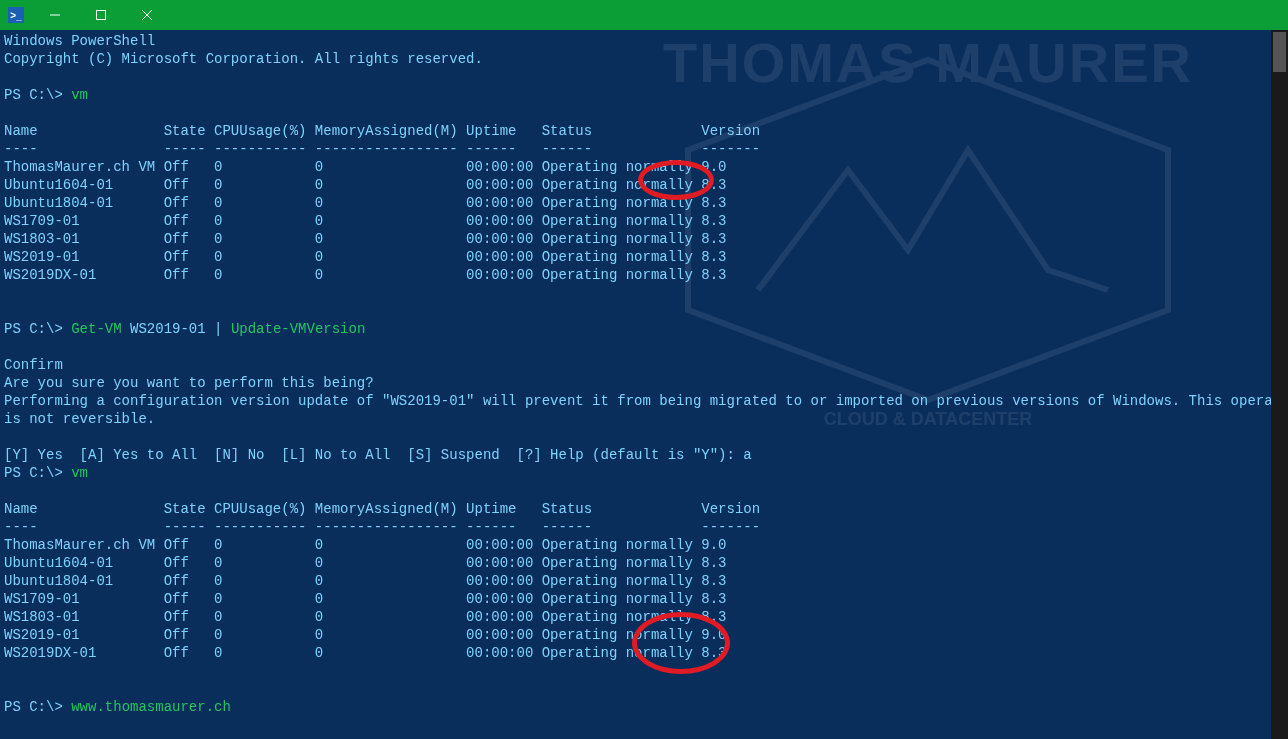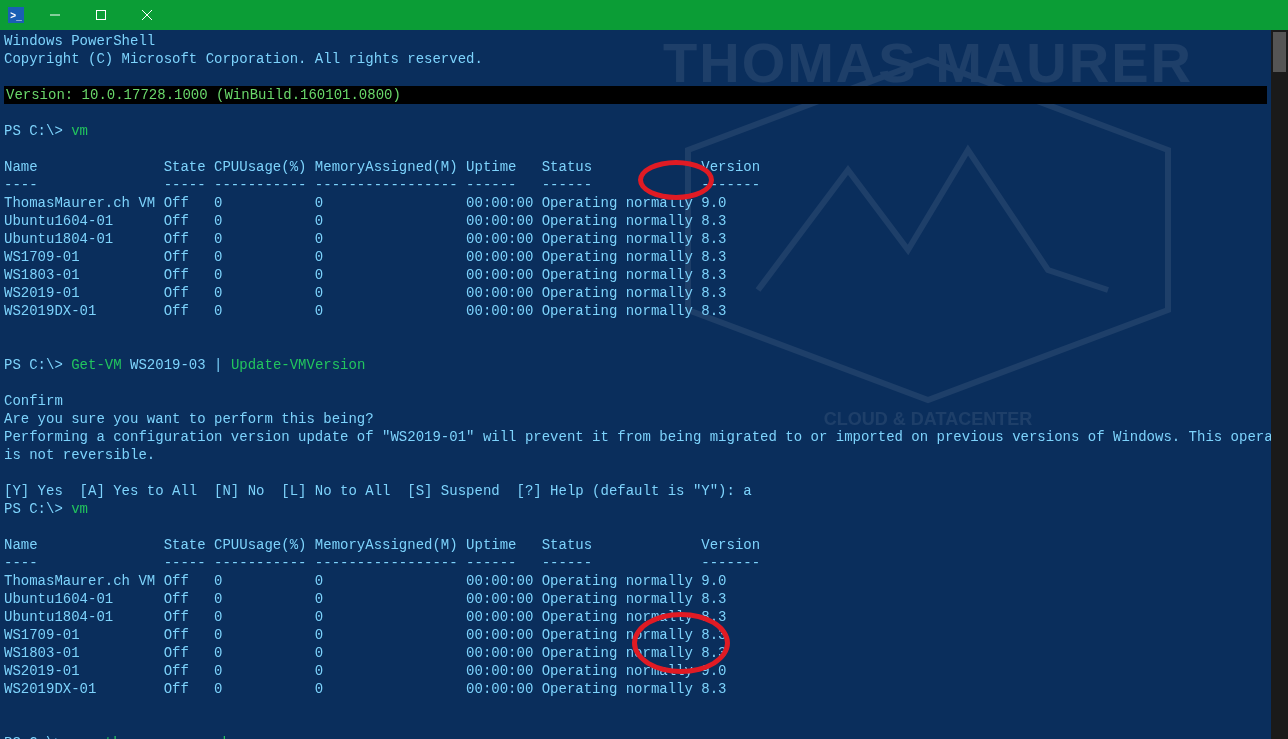--- a/index.html
+++ b/index.html
@@ -132,35 +132,34 @@
     <path d="M320 30 L560 120 L560 280 L320 370 L80 280 L80 120 Z" fill="none" stroke="#fff" stroke-width="6"></path>
     <path d="M150 260 L240 140 L300 220 L360 120 L440 240 L500 260" fill="none" stroke="#fff" stroke-width="6"></path>
   </svg>
   <div class="brand">THOMAS MAURER</div>
   <div class="tag">CLOUD &amp; DATACENTER</div>
 </div>
 
 <div class="terminal" id="term"><span class="txt-white">Windows PowerShell</span>
 <span class="txt-white">Copyright (C) Microsoft Corporation. All rights reserved.</span>
 
-<span class="version-line txt-green">Version: 10.0.17728.1000 (WinBuild.160101.0800)</span>
 <span class="txt-white">PS C:\&gt; </span><span class="txt-yellow">vm</span>
 
 <span class="txt-white">Name               State CPUUsage(%) MemoryAssigned(M) Uptime   Status             Version</span>
 <span class="txt-white">----               ----- ----------- ----------------- ------   ------             -------</span>
 <span class="txt-white">ThomasMaurer.ch VM Off   0           0                 00:00:00 Operating normally 9.0</span>
 <span class="txt-white">Ubuntu1604-01      Off   0           0                 00:00:00 Operating normally 8.3</span>
 <span class="txt-white">Ubuntu1804-01      Off   0           0                 00:00:00 Operating normally 8.3</span>
 <span class="txt-white">WS1709-01          Off   0           0                 00:00:00 Operating normally 8.3</span>
 <span class="txt-white">WS1803-01          Off   0           0                 00:00:00 Operating normally 8.3</span>
 <span class="txt-white">WS2019-01          Off   0           0                 00:00:00 Operating normally 8.3</span>
 <span class="txt-white">WS2019DX-01        Off   0           0                 00:00:00 Operating normally 8.3</span>
 
 
-<span class="txt-white">PS C:\&gt; </span><span class="txt-yellow">Get-VM</span><span class="txt-white"> WS2019-03 </span><span class="txt-white">| </span><span class="txt-yellow">Update-VMVersion</span>
+<span class="txt-white">PS C:\&gt; </span><span class="txt-yellow">Get-VM</span><span class="txt-white"> WS2019-01 </span><span class="txt-white">| </span><span class="txt-yellow">Update-VMVersion</span>
 
 <span class="txt-white">Confirm</span>
 <span class="txt-white">Are you sure you want to perform this being?</span>
 <span class="txt-white">Performing a configuration version update of "WS2019-01" will prevent it from being migrated to or imported on previous versions of Windows. This operation</span>
 <span class="txt-white">is not reversible.</span>
 
 <span class="txt-white">[Y] Yes  [A] Yes to All  [N] No  [L] No to All  [S] Suspend  [?] Help (default is "Y"): a</span>
 <span class="txt-white">PS C:\&gt; </span><span class="txt-yellow">vm</span>
 
 <span class="txt-white">Name               State CPUUsage(%) MemoryAssigned(M) Uptime   Status             Version</span>

